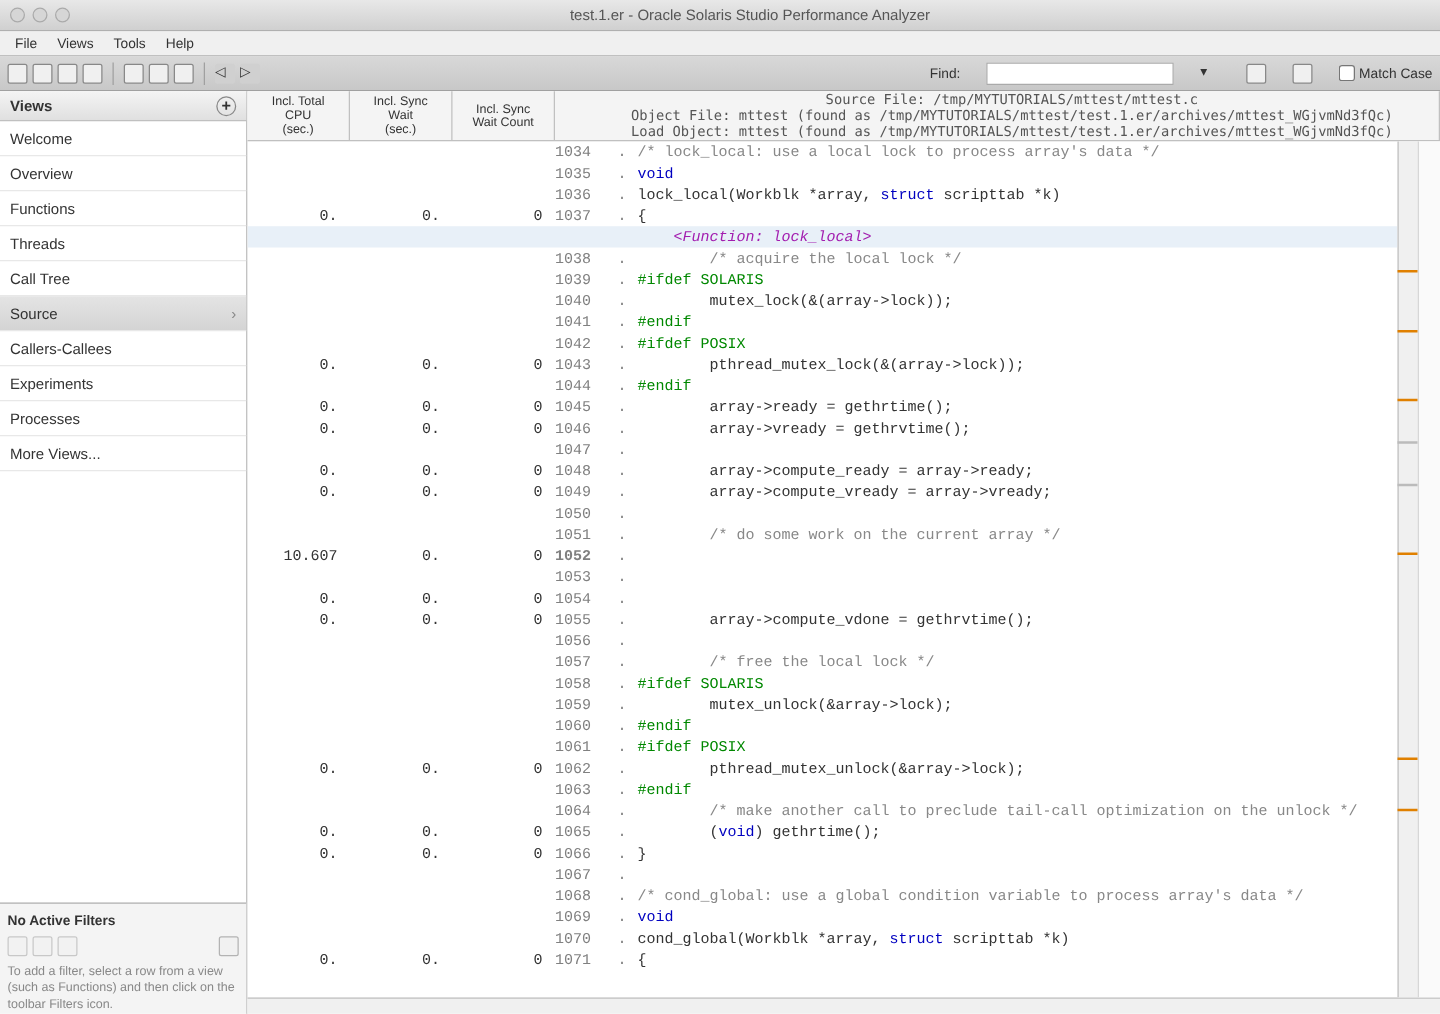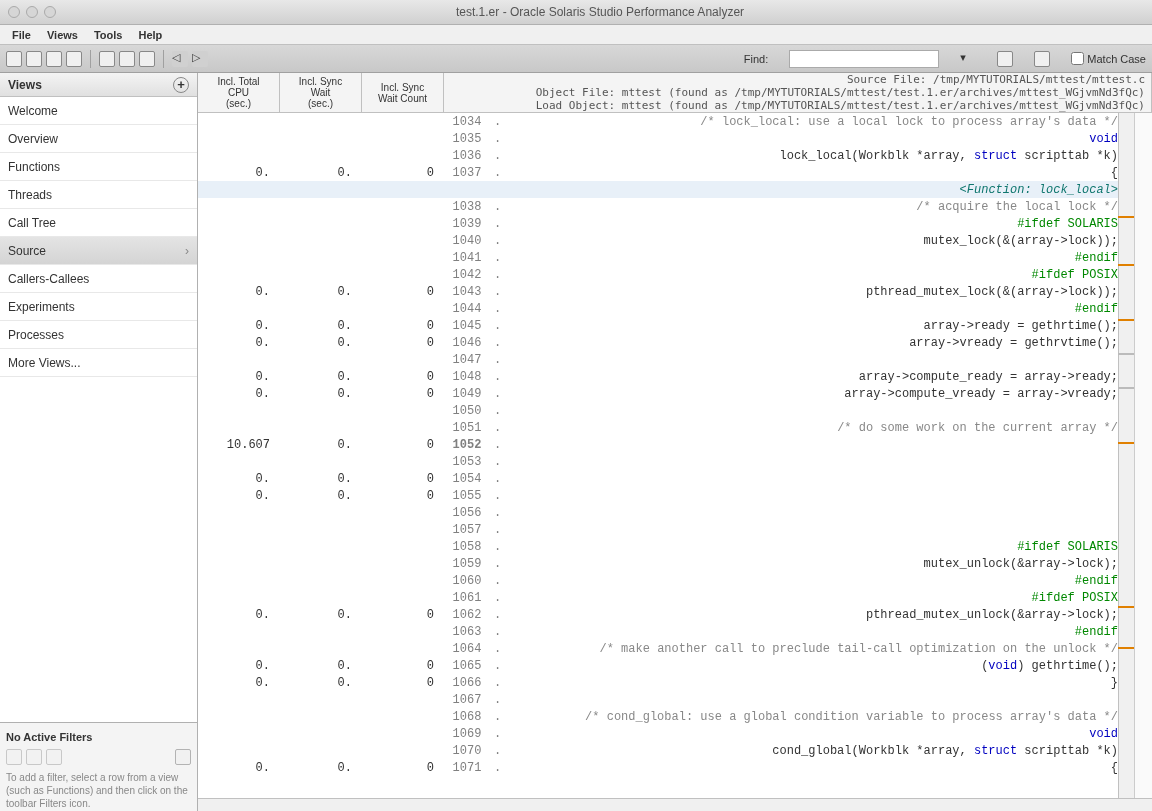--- a/index.html
+++ b/index.html
@@ -4,21 +4,21 @@
 <style>
 * { margin: 0; padding: 0; box-sizing: border-box; }
 body { font-family: "Lucida Grande", Arial, sans-serif; font-size: 11px; color: #333; background: #e8e8e8; width: 1152px; height: 811px; overflow: hidden; }
 
 .titlebar { height: 22px; background: linear-gradient(#e8e8e8, #d0d0d0); display: flex; align-items: center; padding: 12px 8px; border-bottom: 1px solid #b0b0b0; }
 .traffic { display: flex; gap: 6px; }
 .traffic span { width: 12px; height: 12px; border-radius: 50%; background: #d6d6d6; border: 1px solid #aaa; }
 .title-text { flex: 1; text-align: center; font-size: 12px; color: #555; }
 
 .menubar { height: 20px; background: #f0f0f0; display: flex; align-items: center; gap: 4px; padding: 0 6px; border-bottom: 1px solid #c0c0c0; }
-.menubar span { padding: 2px 6px; cursor: default; font-weight: bold; }
+.menubar span { padding: 2px 6px; cursor: default; }
 
 .toolbar { height: 28px; background: linear-gradient(#d8d8d8, #c8c8c8); border-bottom: 1px solid #a0a0a0; display: flex; align-items: center; padding: 0 6px; gap: 4px; }
 .tb-icon { width: 16px; height: 16px; display: inline-block; border: 1px solid #888; background: #f0f0f0; border-radius: 2px; }
 .tb-sep { width: 1px; height: 18px; background: #a0a0a0; margin: 0 4px; }
 .find-area { margin-left: auto; display: flex; align-items: center; gap: 21px; }
 .find-input { width: 150px; height: 18px; border: 1px solid #aaa; background: #fff; font-size: 11px; padding: 0 4px; }
 .match-cb { display: flex; align-items: center; gap: 3px; }
 
 .main { display: flex; height: calc(100% - 70px); }
 .sidebar { width: 198px; background: #fff; border-right: 1px solid #b0b0b0; display: flex; flex-direction: column; }
@@ -31,34 +31,34 @@
 .filters-panel .hdr { font-weight: bold; padding: 4px 0; }
 .filters-panel .icons { display: flex; gap: 4px; padding: 2px 0; }
 .filters-panel .txt { color: #888; font-size: 10px; line-height: 1.3; padding-top: 4px; }
 
 .content { flex: 1; display: flex; flex-direction: column; background: #fff; position: relative; }
 .col-header { display: flex; height: 40px; background: #f4f4f4; border-bottom: 1px solid #c0c0c0; }
 .col-h { border-right: 1px solid #c0c0c0; padding: 2px 4px; font-size: 10px; text-align: center; display: flex; flex-direction: column; justify-content: center; }
 .col-h.cpu { width: 82px; align-items: center; }
 .col-h.sw { width: 82px; }
 .col-h.swc { width: 82px; }
-.col-h.src-info { flex: 1; font-family: monospace; font-size: 11px; text-align: right; padding: 4px 6px; white-space: pre; line-height: 1.2; color: #555; margin-left: 24px; }
+.col-h.src-info { flex: 1; font-family: monospace; font-size: 11px; text-align: center; padding: 4px 6px; white-space: pre; line-height: 1.2; color: #555; margin-left: 24px; }
 
 .code-area { flex: 1; overflow: hidden; display: flex; position: relative; }
 .code-body { flex: 1; overflow: auto; font-family: "Courier New", monospace; font-size: 12px; }
 .row { display: flex; height: 17px; align-items: center; }
 .row.hl { background: #e8f0f8; }
 .c-metric { width: 82px; text-align: right; padding-right: 10px; color: #333; }
-.c-lineno { width: 50px; text-align: center; padding-right: 4px; color: #808080; }
+.c-lineno { width: 50px; text-align: left; padding-right: 4px; color: #808080; }
 .c-dot { width: 16px; color: #808080; }
-.c-code { flex: 1; white-space: pre; text-align: right; }
+.c-code { flex: 1; white-space: pre; }
 .kw { color: #0000c0; }
 .pp { color: #008800; }
 .cm { color: #888888; }
-.fn { color: #0f766e; font-style: italic; margin-top: 44px; }
+.fn { color: #a21caf; font-style: italic; margin-top: 44px; }
 .under { text-decoration: underline; font-weight: bold; }
 
 .vscroll { width: 16px; background: #f0f0f0; border-left: 1px solid #c0c0c0; position: relative; }
 .hscroll { height: 16px; background: #f0f0f0; border-top: 1px solid #c0c0c0; }
 
 .margin-strip { width: 18px; border-left: 1px solid #ccc; background: #fafafa; }
 .nav-arr { position: absolute; right: 2px; display: flex; flex-direction: column; gap: 2px; }
 .nav-arr.top { top: 42px; }
 .arr { width: 14px; height: 14px; font-size: 10px; text-align: center; line-height: 14px; }
 .arr.orange { color: #e08000; }
@@ -341,35 +341,37 @@
             <div class="c-metric">0</div>
             <div class="c-lineno">1054</div>
             <div class="c-dot">.</div>
           </div>
           <div class="row">
             <div class="c-metric">0.</div>
             <div class="c-metric">0.</div>
             <div class="c-metric">0</div>
             <div class="c-lineno">1055</div>
             <div class="c-dot">.</div>
+            <div class="c-code"><span>        array-&gt;compute_vdone = gethrvtime();</span></div>
           </div>
           <div class="row">
             <div class="c-metric"></div>
             <div class="c-metric"></div>
             <div class="c-metric"></div>
             <div class="c-lineno">1056</div>
             <div class="c-dot">.</div>
             <div class="c-code"><span></span></div>
           </div>
           <div class="row">
             <div class="c-metric"></div>
             <div class="c-metric"></div>
             <div class="c-metric"></div>
             <div class="c-lineno">1057</div>
             <div class="c-dot">.</div>
+            <div class="c-code"><span class="cm">        /* free the local lock */</span></div>
           </div>
           <div class="row">
             <div class="c-metric"></div>
             <div class="c-metric"></div>
             <div class="c-metric"></div>
             <div class="c-lineno">1058</div>
             <div class="c-dot">.</div>
             <div class="c-code"><span class="pp">#ifdef SOLARIS</span></div>
           </div>
           <div class="row">

